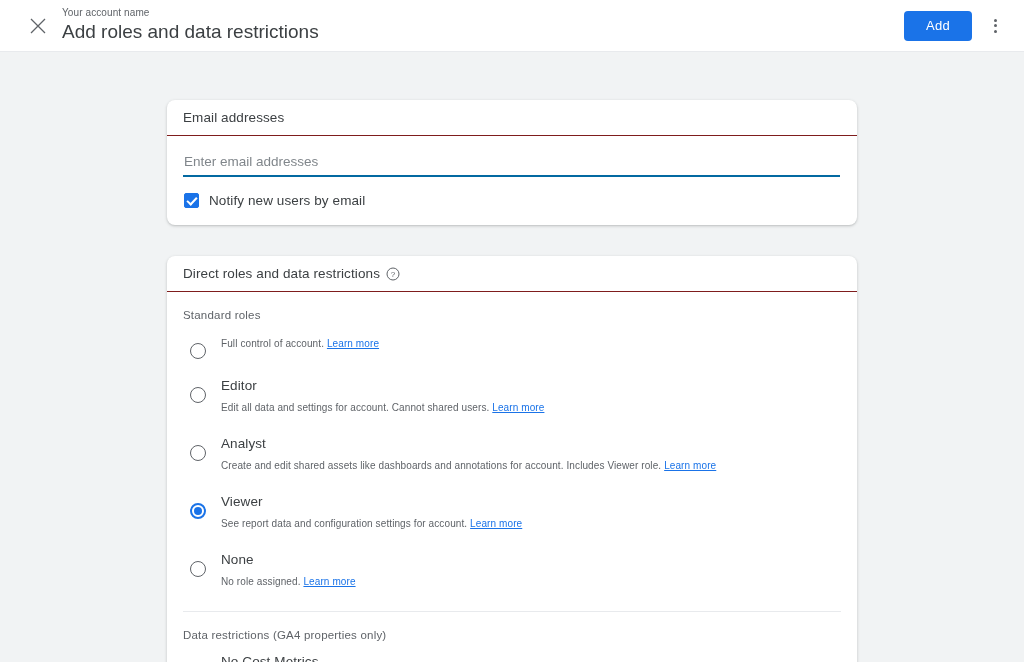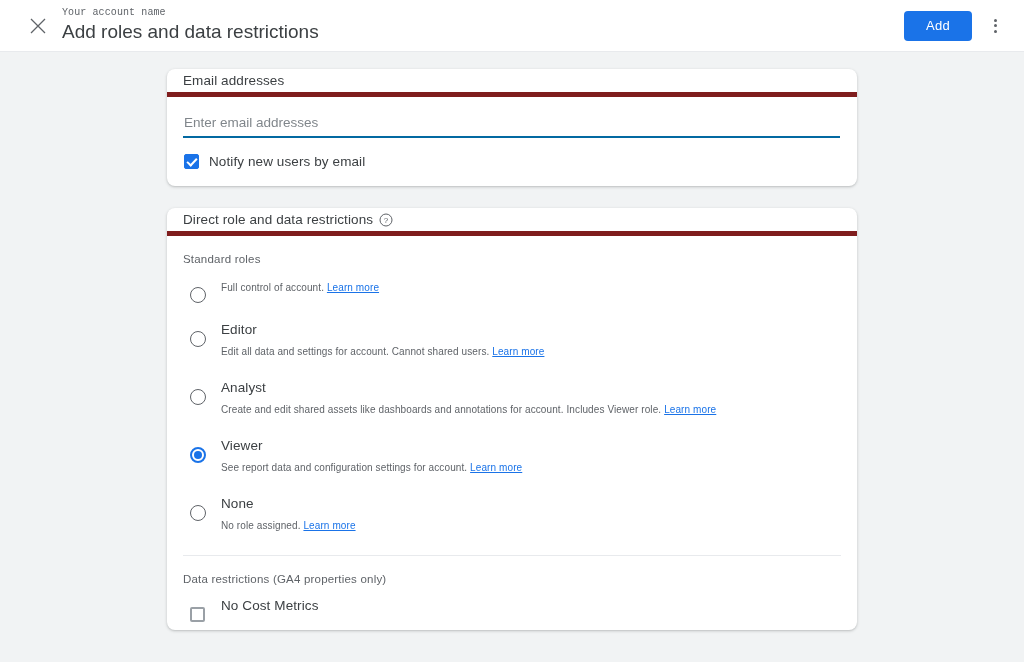--- a/index.html
+++ b/index.html
@@ -43,21 +43,20 @@
     flex: 1 1 auto;
     min-width: 0;
     margin-top: -1px;
   }
   .subtitle {
     font-size: 10px;
     line-height: 12px;
     color: #5f6368;
     letter-spacing: .1px;
     margin-bottom: 1px;
-    font-family: Liberation Mono, monospace;
   }
   .maintitle {
     font-size: 19px;
     line-height: 24px;
     color: #3c4043;
     letter-spacing: 0;
     font-weight: 400;
   }
   .appbar-actions {
     display: flex;
@@ -108,25 +107,26 @@
   .card {
     width: 690px;
     margin: 0 auto;
     background: #ffffff;
     border-radius: 8px;
     box-shadow: 0 1px 2px 0 rgba(60,64,67,.20), 0 1px 3px 1px rgba(60,64,67,.08);
   }
   .card + .card { margin-top: 22px; }
 
   .card-head {
-    height: 28px;
+    height: 36px;
     display: flex;
     align-items: center;
     padding: 0 16px;
-    border-bottom: 5px solid #7f1d1d;
+    border-bottom: 1px solid #7f1d1d;
+    margin-top: 31px;
   }
   .card-head-title {
     font-size: 13.5px;
     color: #3c4043;
     letter-spacing: .1px;
   }
   .help-icon {
     margin-left: 6px;
     display: inline-flex;
     align-items: center;
@@ -286,21 +286,21 @@
       </div>
       <div class="check-row">
         <span class="cb checked"></span>
         <span class="check-label">Notify new users by email</span>
       </div>
     </div>
   </div>
 
   <div class="card">
     <div class="card-head">
-      <span class="card-head-title">Direct role and data restrictions</span>
+      <span class="card-head-title">Direct roles and data restrictions</span>
       <span class="help-icon">
         <svg width="14" height="14" viewBox="0 0 14 14" aria-hidden="true">
           <circle cx="7" cy="7" r="6" fill="none" stroke="#5f6368" stroke-width="1"></circle>
           <text x="7" y="10.3" font-size="8" fill="#5f6368" text-anchor="middle" font-family="Liberation Sans, sans-serif">?</text>
         </svg>
       </span>
     </div>
 
     <div class="card-body">
       <div class="group-label">Standard roles</div>

